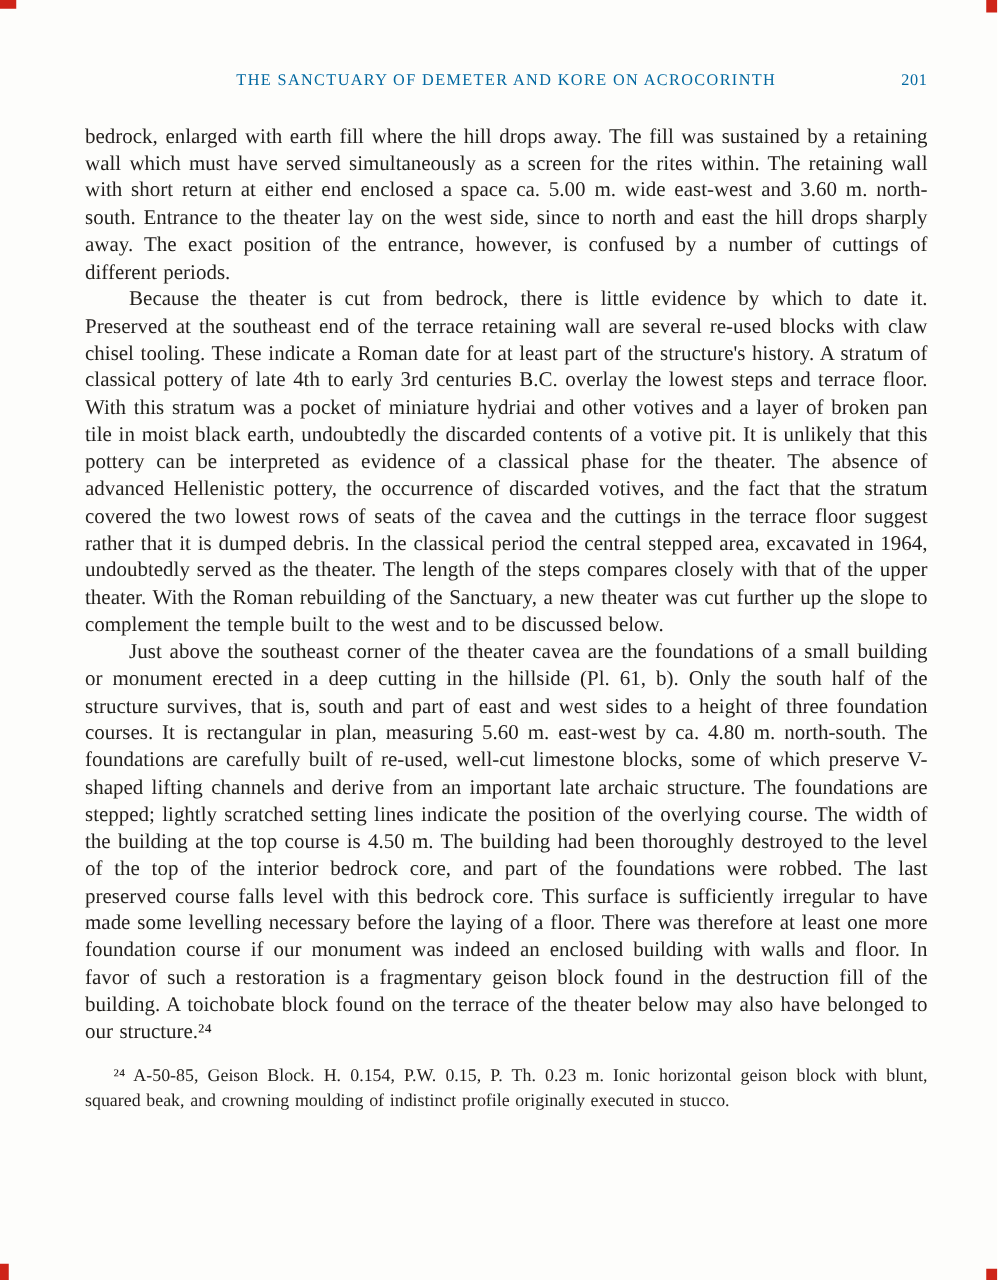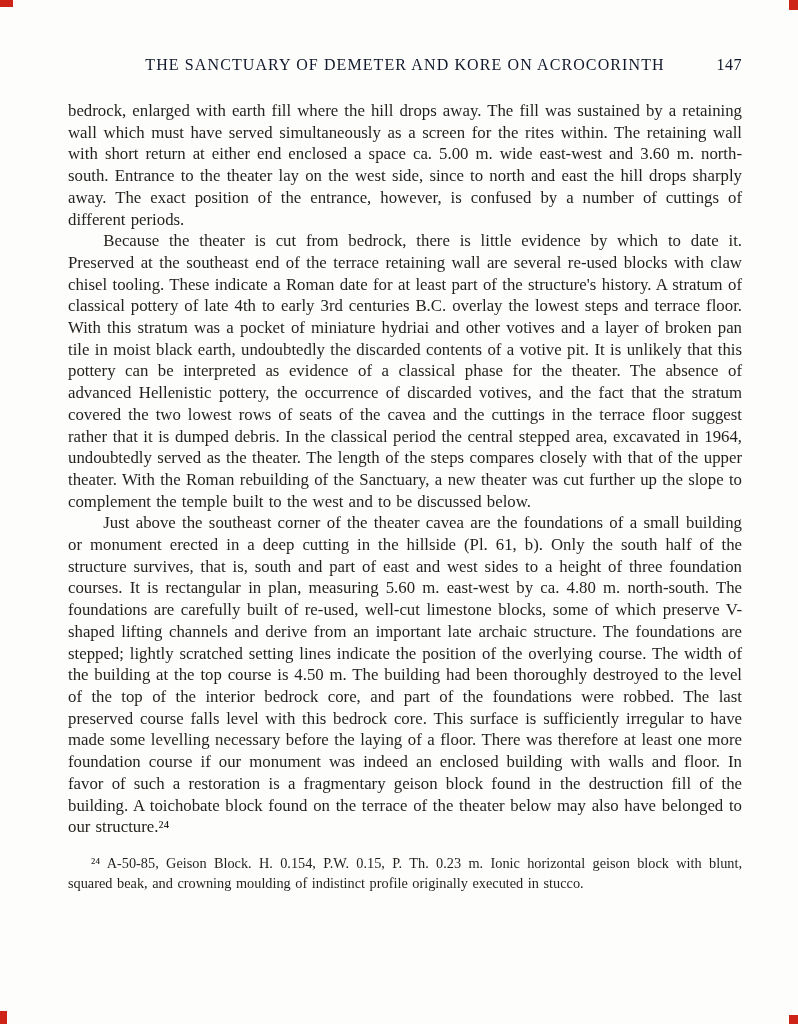--- a/index.html
+++ b/index.html
@@ -18,25 +18,25 @@
   }
   .content {
     position: absolute;
     left: 68px;
     top: 56px;
     width: 674px;
   }
   .running-head {
     position: relative;
     text-align: center;
-    font-size: 16px;
+    font-size: 13px;
     letter-spacing: 1.1px;
     white-space: nowrap;
     margin: 0 0 26px 0;
-    color: #0f172a;
+    color: #0369a1;
   }
   .running-head .pagenum {
     position: absolute;
     right: 0;
     top: 0;
     letter-spacing: 0.5px;
   }
   .body-text p.para {
     margin: 0;
     font-size: 16.8px;
@@ -71,21 +71,21 @@
 
   <div class="corner-mark tl"></div>
   <div class="corner-mark tr"></div>
   <div class="corner-mark bl"></div>
   <div class="corner-mark br"></div>
 
   <div class="content">
 
     <header class="running-head">
       <span class="title">THE SANCTUARY OF DEMETER AND KORE ON ACROCORINTH</span>
-      <span class="pagenum">147</span>
+      <span class="pagenum">201</span>
     </header>
 
     <main class="body-text">
       <p class="para noindent">bedrock, enlarged with earth fill where the hill drops away.  The fill was sustained by a retaining wall which must have served simultaneously as a screen for the rites within.  The retaining wall with short return at either end enclosed a space ca. 5.00 m. wide east-west and 3.60 m. north-south.  Entrance to the theater lay on the west side, since to north and east the hill drops sharply away.  The exact position of the entrance, however, is confused by a number of cuttings of different periods.</p>
       <p class="para indent">Because the theater is cut from bedrock, there is little evidence by which to date it.  Preserved at the southeast end of the terrace retaining wall are several re-used blocks with claw chisel tooling.  These indicate a Roman date for at least part of the structure's history.  A stratum of classical pottery of late 4th to early 3rd centuries B.C. overlay the lowest steps and terrace floor.  With this stratum was a pocket of miniature hydriai and other votives and a layer of broken pan tile in moist black earth, undoubtedly the discarded contents of a votive pit.  It is unlikely that this pottery can be interpreted as evidence of a classical phase for the theater.  The absence of advanced Hellenistic pottery, the occurrence of discarded votives, and the fact that the stratum covered the two lowest rows of seats of the cavea and the cuttings in the terrace floor suggest rather that it is dumped debris.  In the classical period the central stepped area, excavated in 1964, undoubtedly served as the theater.  The length of the steps compares closely with that of the upper theater.  With the Roman rebuilding of the Sanctuary, a new theater was cut further up the slope to complement the temple built to the west and to be discussed below.</p>
       <p class="para indent">Just above the southeast corner of the theater cavea are the foundations of a small building or monument erected in a deep cutting in the hillside (Pl. 61, b).  Only the south half of the structure survives, that is, south and part of east and west sides to a height of three foundation courses.  It is rectangular in plan, measuring 5.60 m. east-west by ca. 4.80 m. north-south.  The foundations are carefully built of re-used, well-cut limestone blocks, some of which preserve V-shaped lifting channels and derive from an important late archaic structure.  The foundations are stepped; lightly scratched setting lines indicate the position of the overlying course.  The width of the building at the top course is 4.50 m.  The building had been thoroughly destroyed to the level of the top of the interior bedrock core, and part of the foundations were robbed.  The last preserved course falls level with this bedrock core.  This surface is sufficiently irregular to have made some levelling necessary before the laying of a floor.  There was therefore at least one more foundation course if our monument was indeed an enclosed building with walls and floor.  In favor of such a restoration is a fragmentary geison block found in the destruction fill of the building.  A toichobate block found on the terrace of the theater below may also have belonged to our structure.²⁴</p>
     </main>
 
     <footer class="footnote">²⁴ A-50-85, Geison Block.  H. 0.154, P.W. 0.15, P. Th. 0.23 m.  Ionic horizontal geison block with blunt, squared beak, and crowning moulding of indistinct profile originally executed in stucco.</footer>
 

